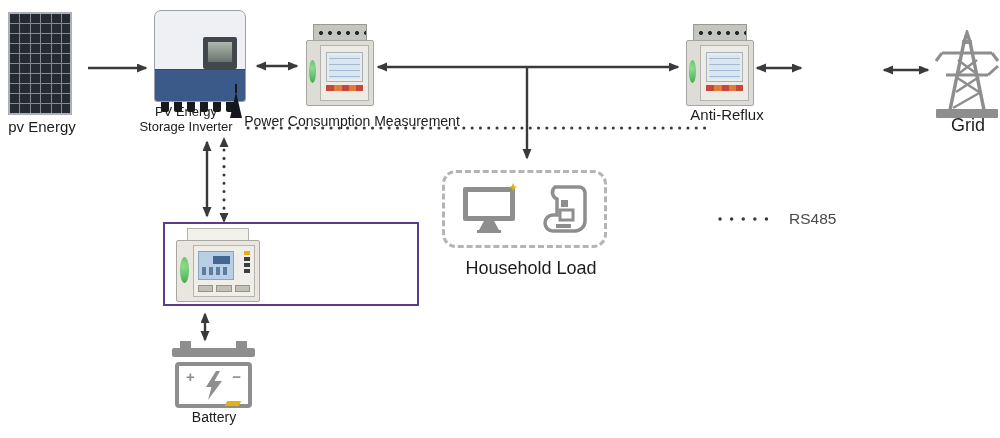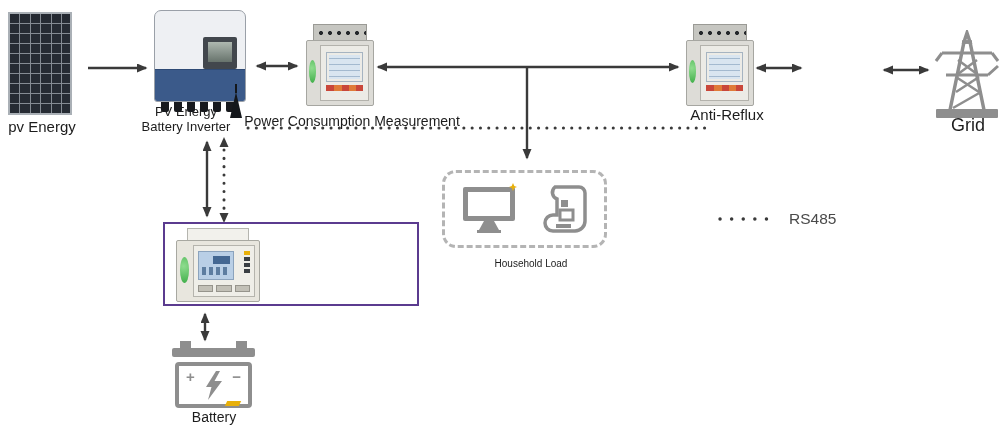--- a/index.html
+++ b/index.html
@@ -141,21 +141,21 @@
         <div></div>
         <div></div>
         <div></div>
         <div></div>
         <div></div>
     </div>
     <div class="inv-antenna"></div>
   </div>
   <div class="label center" style="left:186px;top:105px;font-size:13px;">
     <div>PV Energy</div>
-    <div>Battery Inverter</div>
+    <div>Storage Inverter</div>
   </div>
 
   <div class="comp meter" style="left:306px;top:24px;">
     <div class="m-top"></div>
     <div class="m-body">
       <div class="m-green"></div>
       <div class="m-face">
         <div class="m-lcd"></div>
         <div class="m-btns"></div>
       </div>
@@ -202,21 +202,21 @@
       <g class="icon-gray-stroke" stroke-width="3.5" fill="#ffffff">
         <path d="M12,6 H36 a6,6 0 0 1 6,6 V40 a10,10 0 0 1 -10,10 H10 a8,8 0 0 1 0,-16 h4 V18 a7,7 0 0 1 -2,-12 z" fill="#ffffff"></path>
       </g>
       <rect class="icon-gray-fill" x="18" y="19" width="7" height="7"></rect>
       <g class="icon-gray-stroke" stroke-width="3">
         <rect x="17" y="29" width="13" height="10" fill="#ffffff"></rect>
       </g>
       <rect class="icon-gray-fill" x="13" y="43" width="15" height="4"></rect>
     </svg>
   </div>
-  <div class="label center" style="left:531px;top:258px;font-size:10px;text-align:right;">Household Load</div>
+  <div class="label center" style="left:531px;top:258px;font-size:18px;text-align:right;">Household Load</div>
 
   <div class="label" style="left:789px;top:210px;font-size:15.5px;color:#4a4a4a;">RS485</div>
 
   <div class="comp dc-box"></div>
   <div class="comp dcmeter">
     <div class="dc-top"></div>
     <div class="dc-body">
       <div class="dc-green"></div>
       <div class="dc-face">
         <div class="dc-lcd">

